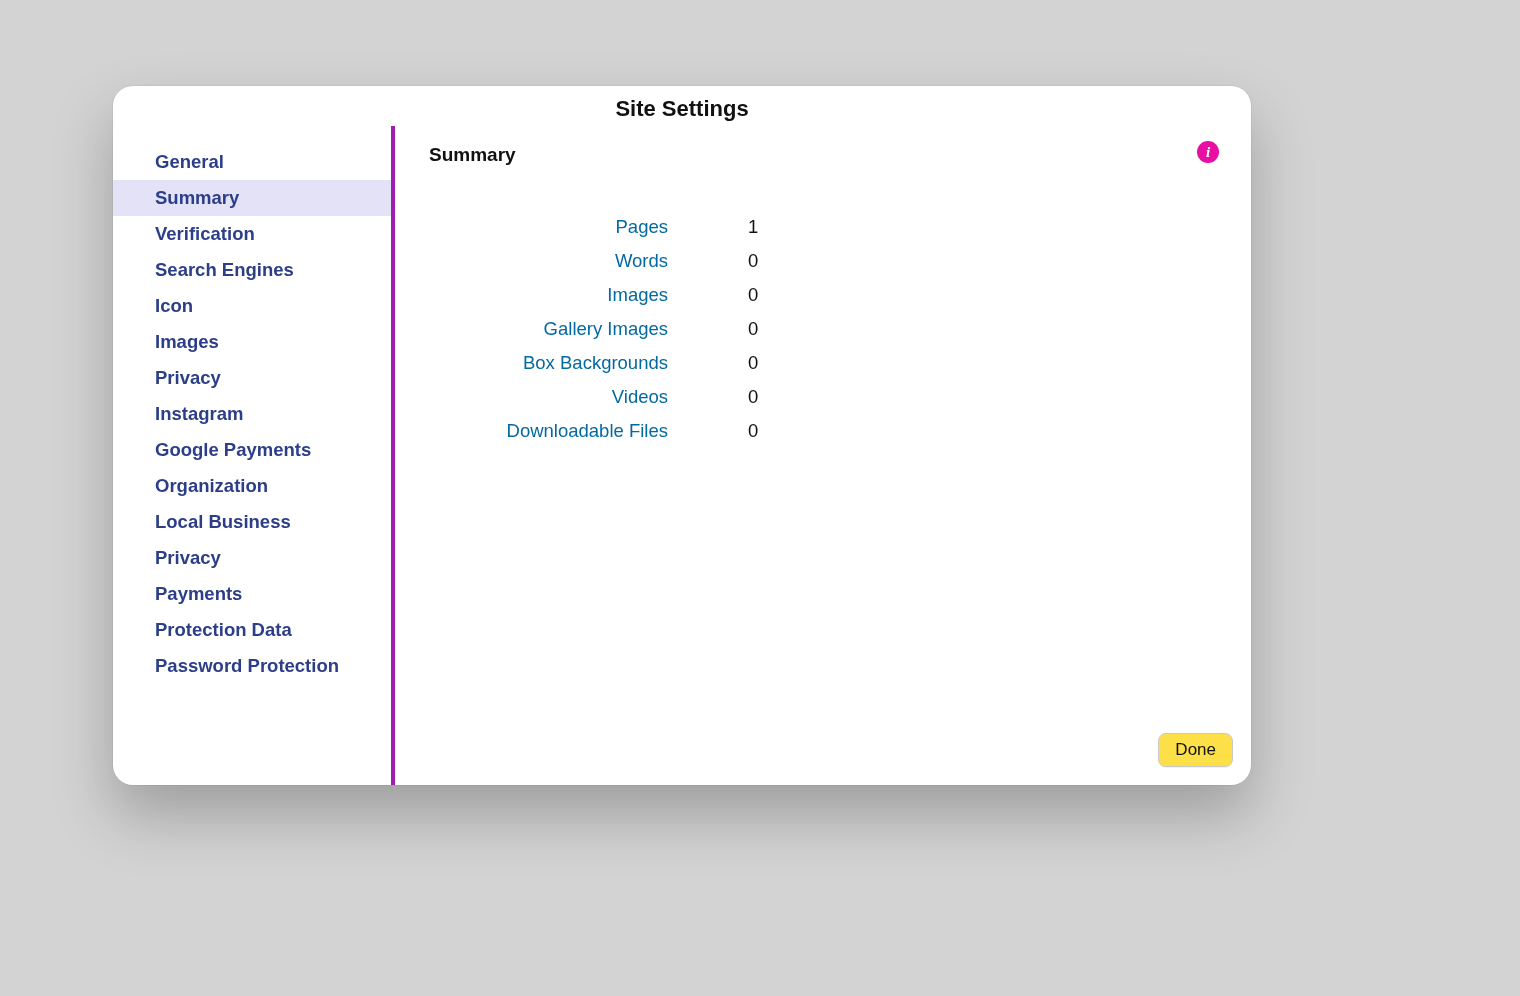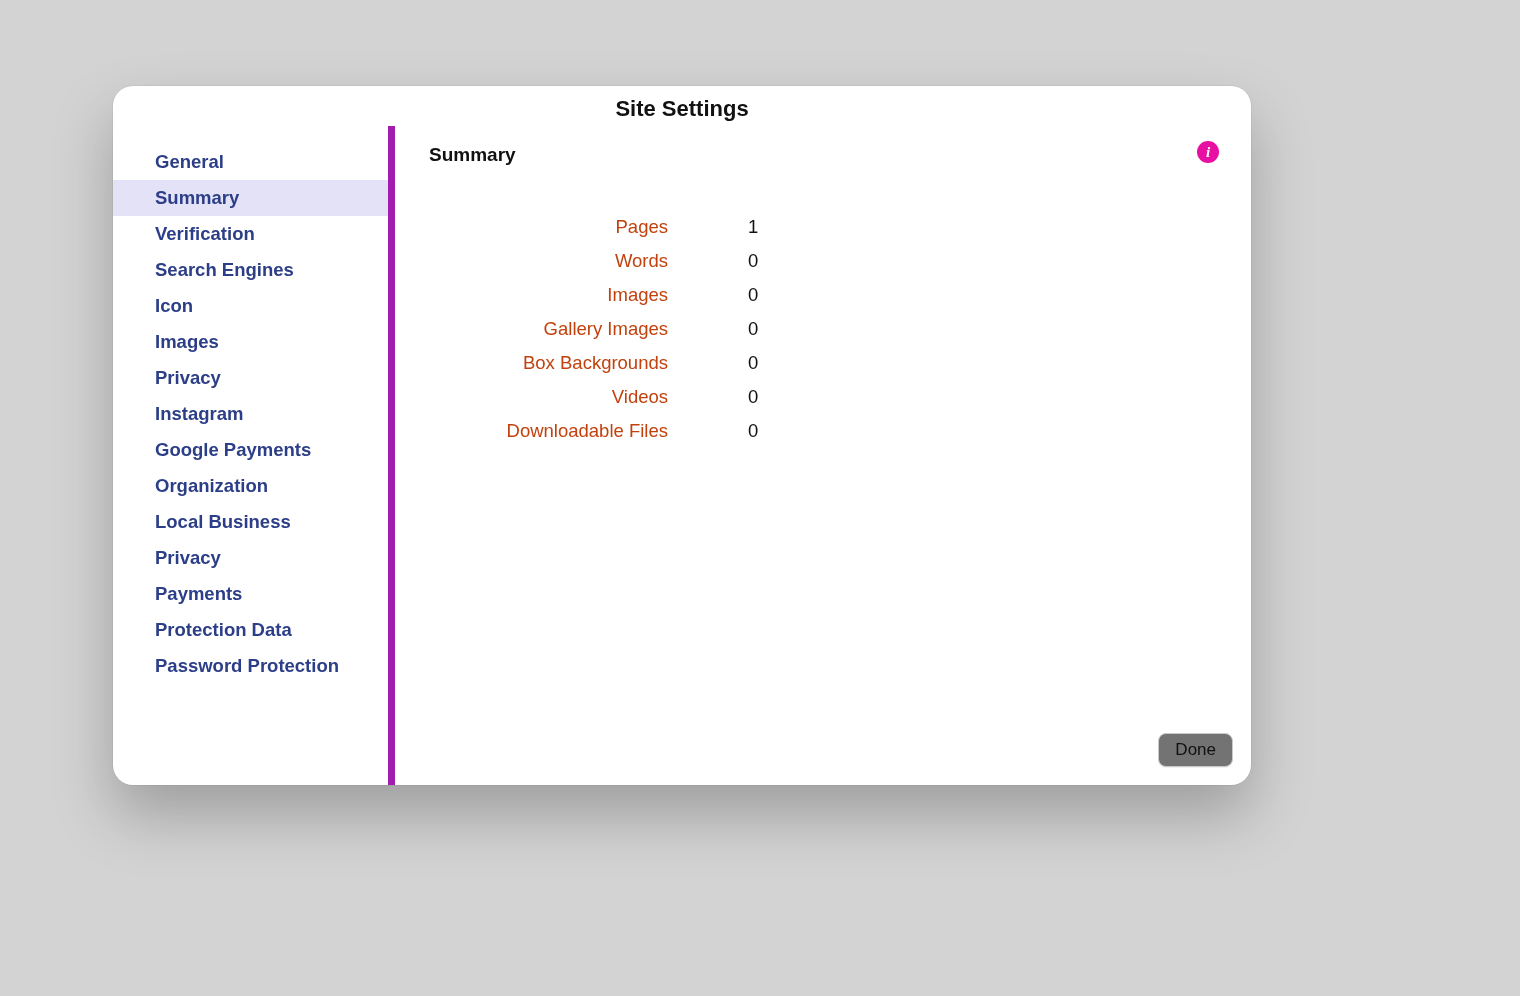--- a/index.html
+++ b/index.html
@@ -41,21 +41,21 @@
   }
   .body {
     flex: 1;
     display: flex;
     position: relative;
     overflow: hidden;
   }
   .sidebar {
     width: 282px;
     flex-shrink: 0;
-    border-right: 7px solid #a21caf;
+    border-right: 4px solid #a21caf;
     padding-top: 18px;
     overflow: hidden;
   }
   .sidebar-item {
     padding: 7px 0 7px 42px;
     font-size: 18.5px;
     font-weight: 600;
     color: #2c3e87;
     cursor: pointer;
     white-space: nowrap;
@@ -96,33 +96,33 @@
   }
   .stat-row {
     display: flex;
     align-items: center;
     margin-bottom: 12px;
     font-size: 18.5px;
   }
   .stat-label {
     width: 239px;
     text-align: right;
-    color: #c2410c;
+    color: #0369a1;
     font-weight: 400;
   }
   .stat-value {
     padding-left: 80px;
     color: #111;
     font-weight: 400;
   }
   .done-button {
     position: absolute;
     right: 18px;
     bottom: 18px;
-    background: #737373;
+    background: #fde047;
     border: 1px solid #c9c9c9;
     border-radius: 8px;
     padding: 6px 16px;
     font-size: 17px;
     color: #111;
     box-shadow: 0 1px 1px rgba(0,0,0,0.06);
     cursor: pointer;
   }
 </style>
 </head>

